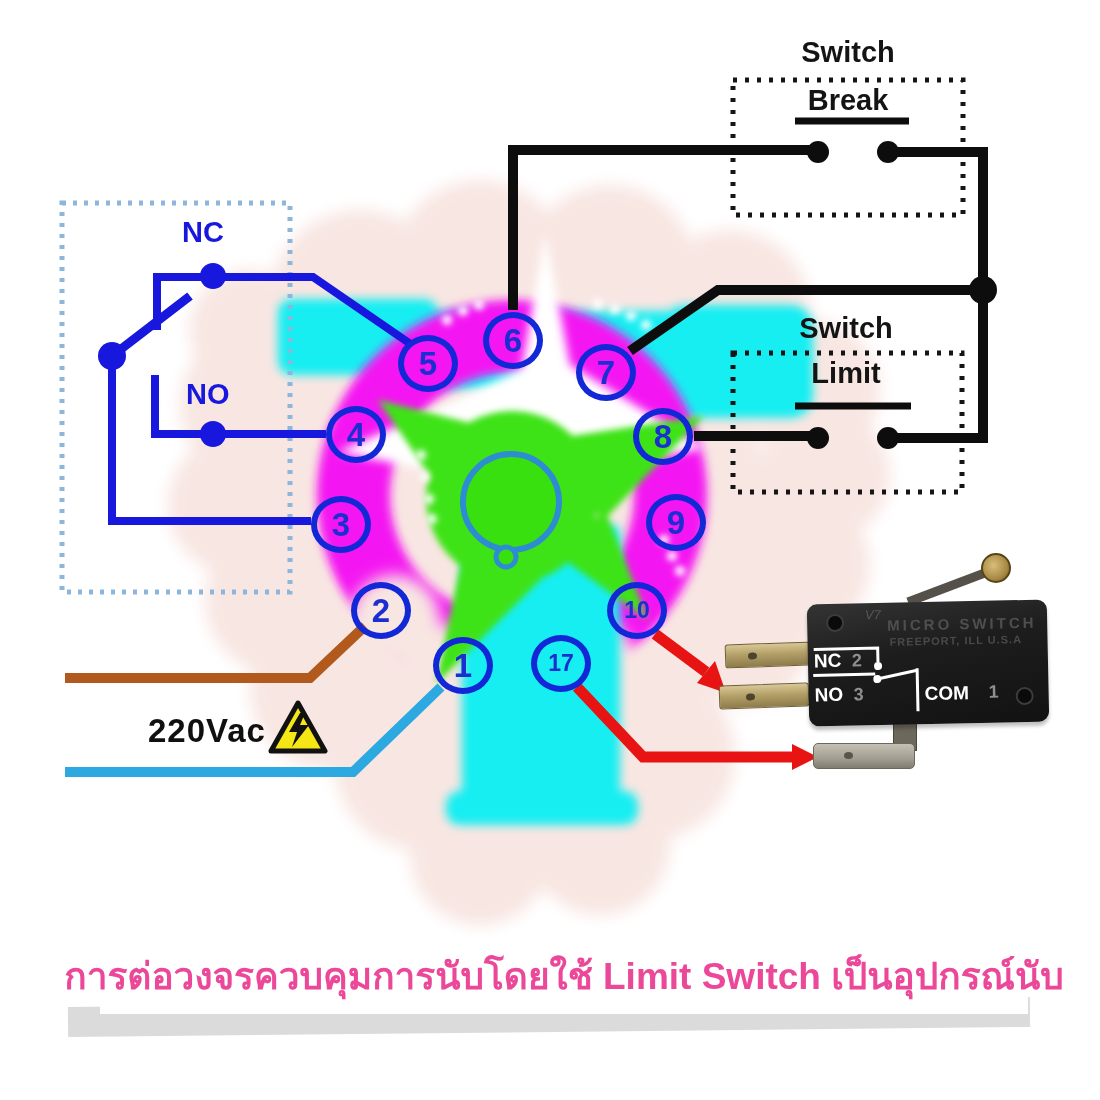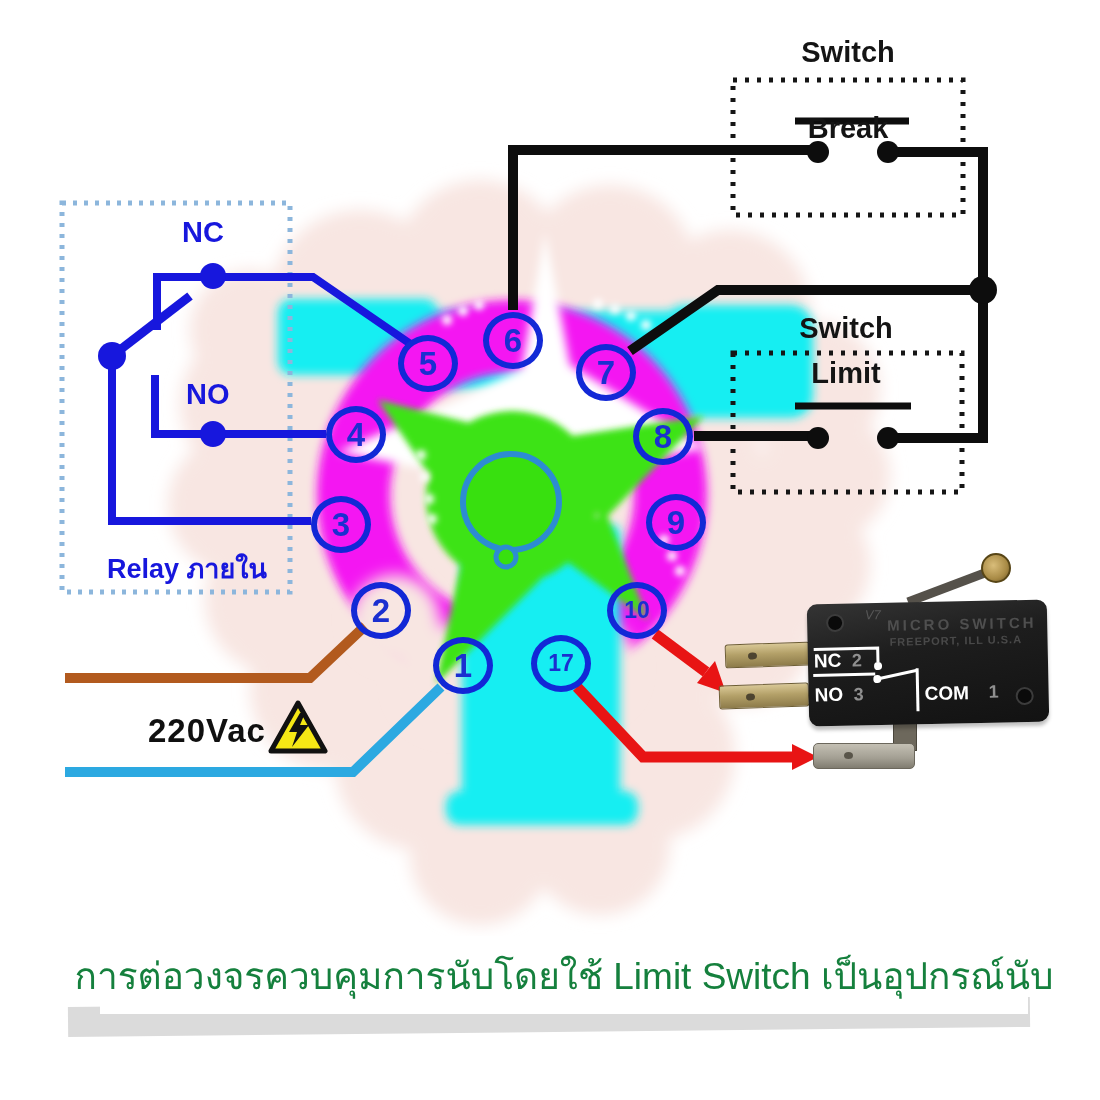--- a/index.html
+++ b/index.html
@@ -39,21 +39,21 @@
   .btab-v{position:absolute;left:193px;top:168px;width:22px;height:36px;background:#6d685c;border:1px solid #4a463c;}
   .btab-f{position:absolute;left:113px;top:198px;width:100px;height:24px;border-radius:5px;
       background:linear-gradient(180deg,#c4c0b4 0%,#a29e92 60%,#807c70 100%);border:1px solid #6b675c;}
   .roller{position:absolute;left:281px;top:8px;width:30px;height:30px;border-radius:50%;
       background:radial-gradient(circle at 40% 40%,#d9bd7a,#a98b46 60%,#6b5423);border:2px solid #574516;box-sizing:border-box;}
   
   #cap-shadow{position:absolute;left:68px;top:1002px;width:962px;height:30px;background:#dbdbdb;
       transform:rotate(-0.6deg);}
   #cap-band{position:absolute;left:100px;top:936px;width:928px;height:78px;background:#ffffff;
       display:flex;align-items:center;justify-content:center;}
-  #cap-band .txt{font-size:37px;font-weight:400;color:#15803d;white-space:nowrap;}
+  #cap-band .txt{font-size:37px;font-weight:700;color:#ec4899;white-space:nowrap;}
 </style>
 </head>
 <body>
 
 <div id="stage">
 
   <svg class="layer" width="1100" height="1100" viewBox="0 0 1100 1100">
     <defs>
       <filter id="b8" x="-40%" y="-40%" width="180%" height="180%">
           <feGaussianBlur stdDeviation="8"></feGaussianBlur>
@@ -170,27 +170,26 @@
 
     <g>
       <path d="M655,634 L706,672" stroke="#e81414" stroke-width="11" fill="none"></path>
       <polygon points="726,693 697,683 715,661" fill="#e81414"></polygon>
       <path d="M577,687 L643,757 H792" stroke="#e81414" stroke-width="11" fill="none"></path>
       <polygon points="818,757 792,744 792,770" fill="#e81414"></polygon>
     </g>
   </svg>
 
   <div class="lbl sw-title" style="left:777px;top:36px;">Switch</div>
-  <div class="lbl sw-title" style="left:777px;top:84px;margin-top:28px;">Break</div>
+  <div class="lbl sw-title" style="left:777px;top:84px;">Break</div>
   <div class="lbl sw-title" style="left:775px;top:312px;">Switch</div>
   <div class="lbl sw-title" style="left:775px;top:357px;">Limit</div>
 
   <div class="lbl blue-lbl" style="left:182px;top:216px;">NC</div>
   <div class="lbl blue-lbl" style="left:186px;top:378px;">NO</div>
-  <div class="lbl relay-cap" style="left:92px;top:547px;">Relay ภายใน</div>
 
   <div class="lbl voltage" style="left:148px;top:712px;">220Vac</div>
   <svg class="lbl" style="left:266px;top:698px;" width="64" height="60" viewBox="0 0 64 60">
     <polygon points="32,5 59,53 5,53" fill="#f5e715" stroke="#111111" stroke-width="5" stroke-linejoin="round"></polygon>
     <path d="M34,15 L23,34 H31 L26,49 L43,27 H34 L39,15 Z" fill="#111111"></path>
   </svg>
 
   <div class="pin p1">
       <span>1</span>
     </div>

